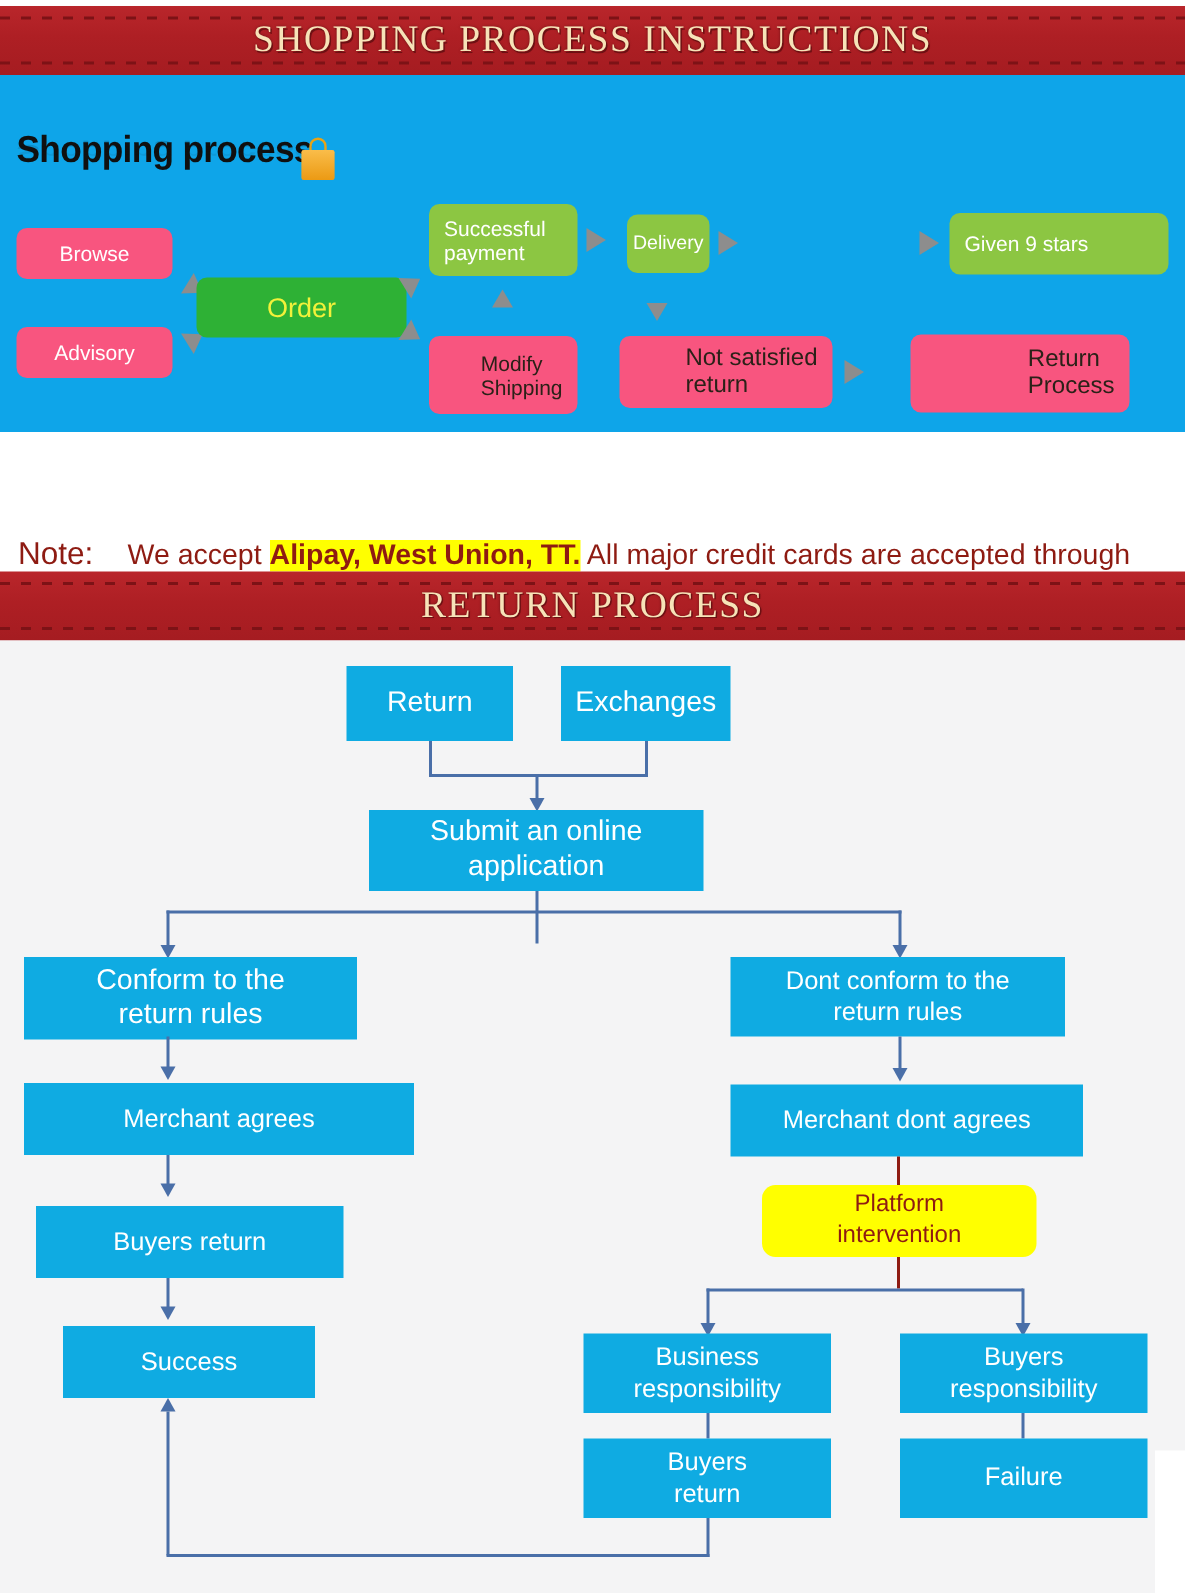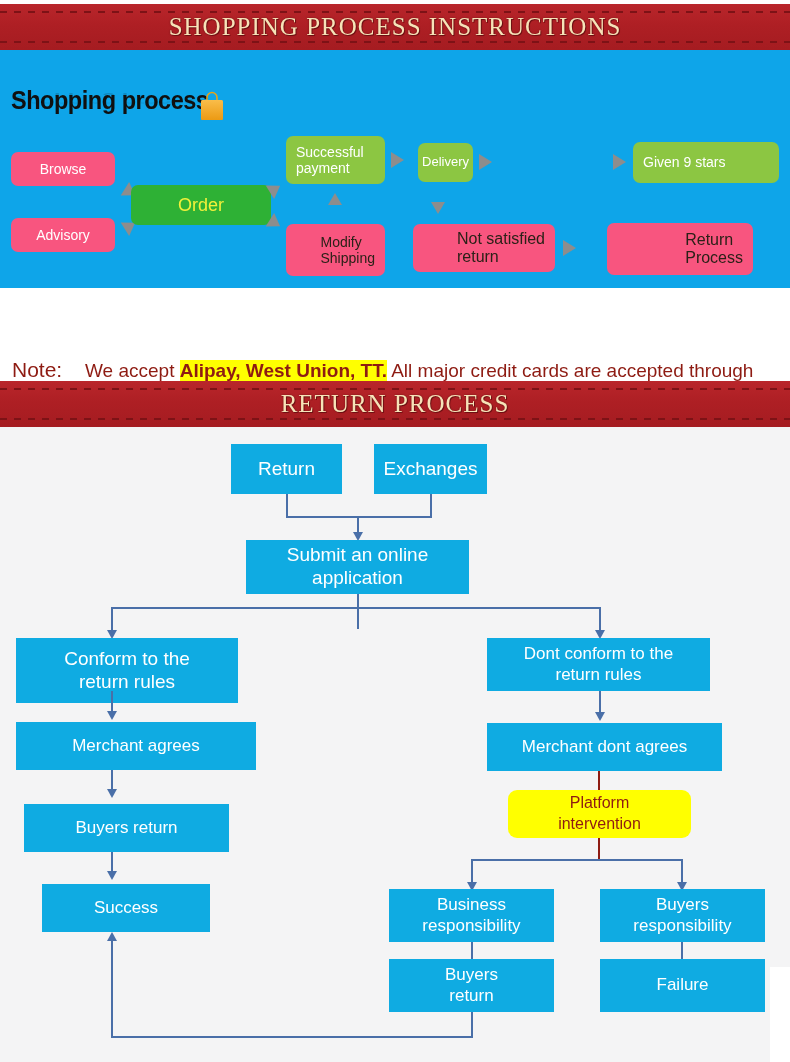--- a/index.html
+++ b/index.html
@@ -253,30 +253,30 @@
     </span>
   </div>
 
   <div class="ln lnv" style="left:357px;top:167px;height:35px;"></div>
   <div class="ln lnh" style="left:111px;top:180px;width:490px;"></div>
   <div class="ln lnv" style="left:111px;top:180px;height:25px;"></div>
   <div class="ln lnv" style="left:599px;top:180px;height:25px;"></div>
   <div class="arw arw-d" style="left:107px;top:203px;"></div>
   <div class="arw arw-d" style="left:595px;top:203px;"></div>
 
-  <div class="rbox big" style="left:16px;top:211px;width:222px;height:65px;">
+  <div class="rbox big" style="left:16px;top:211px;width:222px;height:55px;">
     <span>
       <span>Conform to the</span><br>
       <span>return rules</span>
     </span>
   </div>
   <div class="ln lnv" style="left:111px;top:264px;height:22px;"></div>
   <div class="arw arw-d" style="left:107px;top:284px;"></div>
 
-  <div class="rbox" style="left:16px;top:295px;width:240px;height:48px;">
+  <div class="rbox" style="left:16px;top:295px;width:260px;height:48px;">
     <span>Merchant agrees</span>
   </div>
   <div class="ln lnv" style="left:111px;top:343px;height:22px;"></div>
   <div class="arw arw-d" style="left:107px;top:362px;"></div>
 
   <div class="rbox" style="left:24px;top:377px;width:205px;height:48px;">
     <span>Buyers return</span>
   </div>
   <div class="ln lnv" style="left:111px;top:425px;height:22px;"></div>
   <div class="arw arw-d" style="left:107px;top:444px;"></div>

